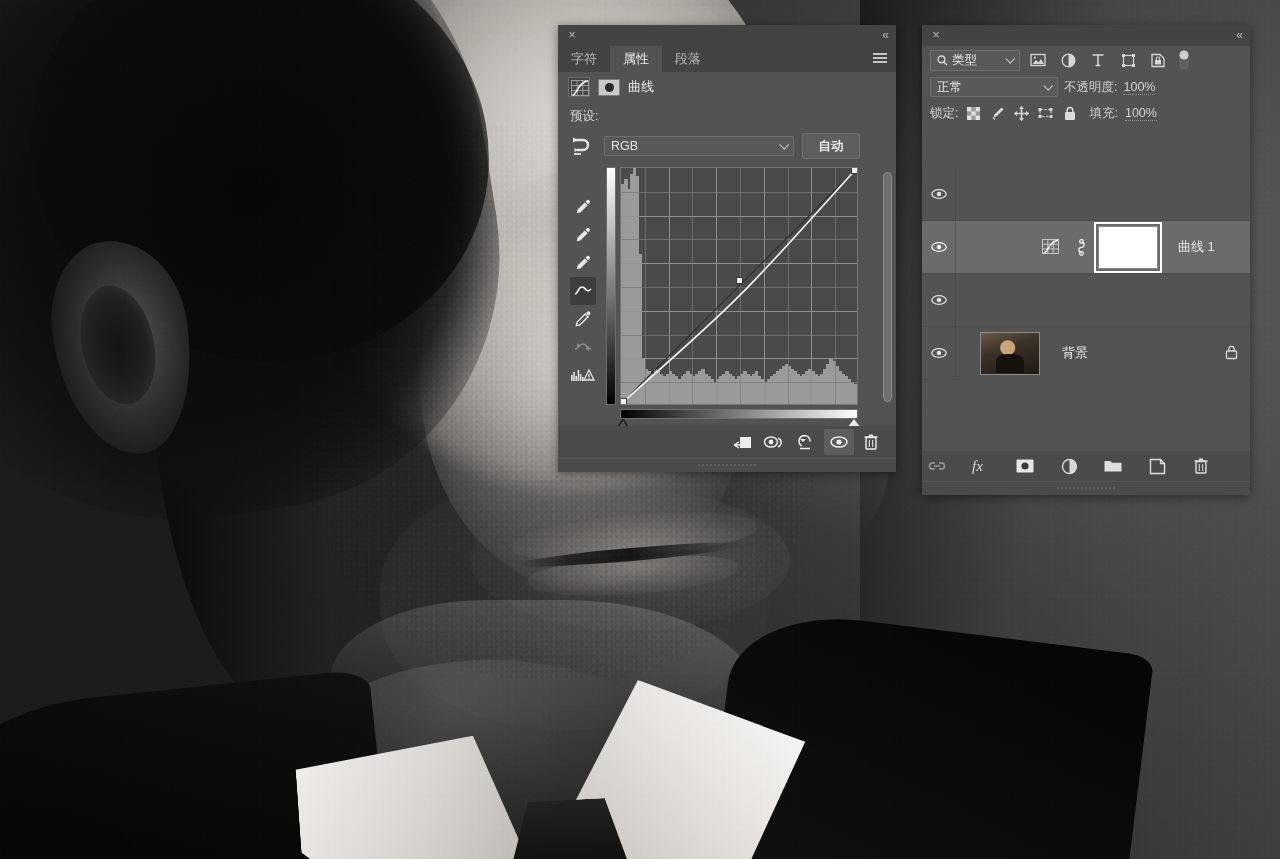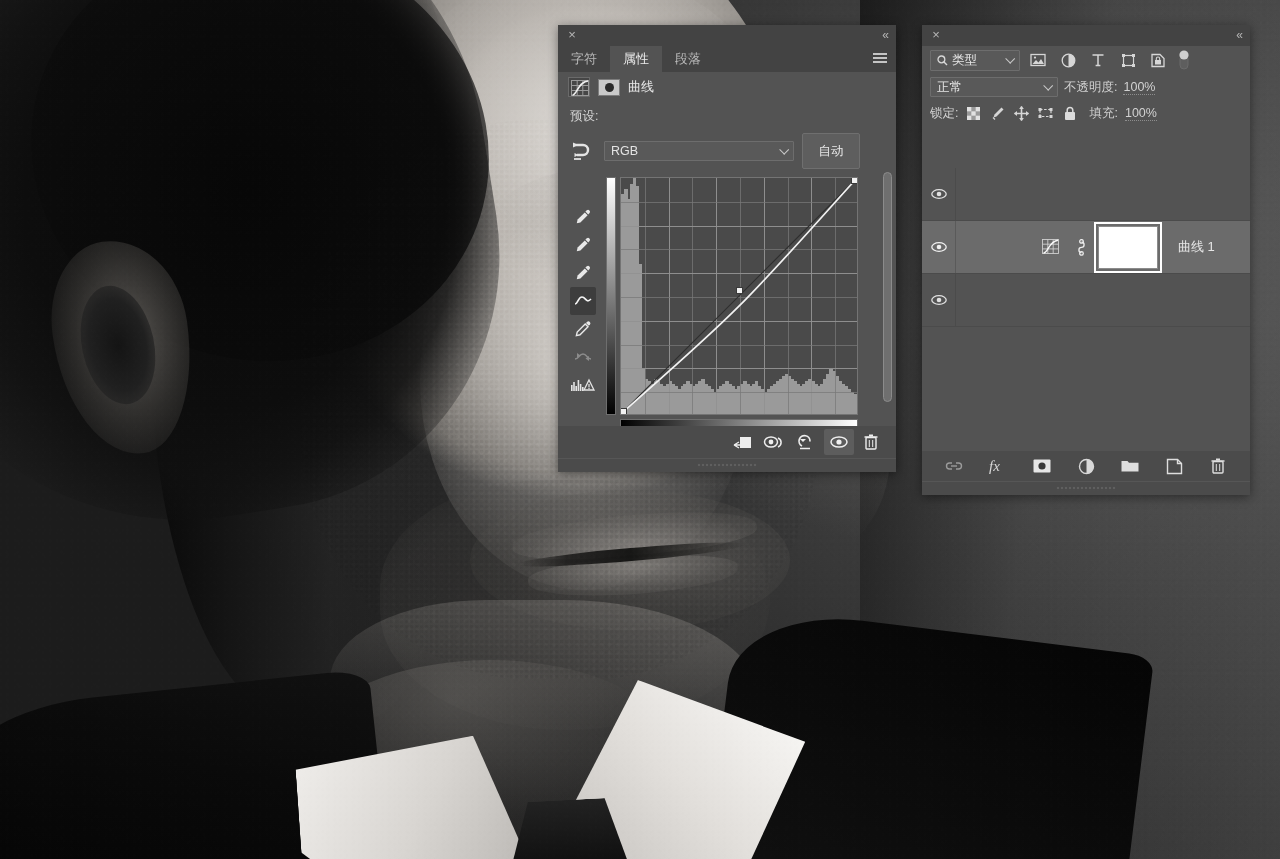--- a/index.html
+++ b/index.html
@@ -279,25 +279,26 @@
   .select .chev {
     position: absolute; right: 6px; top: 50%;
     width: 7px; height: 7px; margin-top: -4px;
     border-right: 1.4px solid #c9c9c9; border-bottom: 1.4px solid #c9c9c9;
     transform: rotate(45deg) translateY(-1px);
   }
   .btn {
     background: #5e5e5e;
     border: 1px solid #6f6f6f;
     border-radius: 2px;
-    height: 36px;
+    height: 26px;
     color: #e8e8e8;
     font-size: 12.5px;
     display: flex; align-items: center; justify-content: center;
     cursor: pointer;
+    font-weight: bold;
   }
   .lbl { color: #d2d2d2; font-size: 12.5px; }
 
   
   #props { left: 558px; top: 25px; width: 338px; height: 447px; }
   #props-head {
     height: 30px; display: flex; align-items: center; padding-left: 10px; gap: 8px;
   }
   .adj-icon {
     width: 22px; height: 20px;
@@ -476,21 +477,21 @@
   .layer-lock { position: absolute; right: 12px; top: 50%; margin-top: -8px; }
   .grp-arrow { width: 14px; display:flex; align-items:center; justify-content:center; }
   .folder-ico { width: 22px; display:flex; align-items:center; justify-content:center; }
   .adj-mini {
     width: 22px; height: 18px; position: relative; overflow: hidden;
   }
 
   #layers-foot {
     position: absolute; left: 0; bottom: 14px; width: 100%; height: 30px;
     background: #4b4b4b;
-    display: flex; align-items: center; justify-content: center; gap: 14px;
+    display: flex; align-items: center; gap: 14px;
   }
   #layers-grip {
     position: absolute; left: 0; bottom: 0; width: 100%; height: 14px;
     background: #4b4b4b; border-top: 1px solid #565656;
     display: flex; align-items: center; justify-content: center;
   }
   #layers-grip .dots {
     width: 60px; height: 5px;
     background-image: radial-gradient(circle, #5f5f5f 0 1px, transparent 1.6px);
     background-size: 4px 4px;
@@ -1001,20 +1002,38 @@
 
       <div class="layer-row">
         <div class="eye-cell">
           <svg width="18" height="12" viewBox="0 0 18 12">
             <ellipse cx="9" cy="6" rx="7.2" ry="4.3" fill="none" stroke="#e0e0e0" stroke-width="1.3"></ellipse>
             <circle cx="9" cy="6" r="2.3" fill="#e0e0e0"></circle>
           </svg>
         </div>
       </div>
 
+      <div class="layer-row">
+        <div class="eye-cell">
+          <svg width="18" height="12" viewBox="0 0 18 12">
+            <ellipse cx="9" cy="6" rx="7.2" ry="4.3" fill="none" stroke="#e0e0e0" stroke-width="1.3"></ellipse>
+            <circle cx="9" cy="6" r="2.3" fill="#e0e0e0"></circle>
+          </svg>
+        </div>
+        <div class="layer-main" style="padding-left:24px;">
+          <div class="thumb photo"></div>
+          <div class="layer-name" style="margin-left:22px;">背景</div>
+        </div>
+        <div class="layer-lock">
+          <svg width="13" height="15" viewBox="0 0 13 15">
+            <rect x="1.5" y="6" width="10" height="7.5" rx="1" fill="none" stroke="#d8d8d8" stroke-width="1.3"></rect>
+            <path d="M3.8 6 V4 a2.7 2.7 0 0 1 5.4 0 V6" fill="none" stroke="#d8d8d8" stroke-width="1.3"></path>
+          </svg>
+        </div>
+      </div>
     </div>
 
     <div id="layers-foot">
       <div class="ficon">
         <svg width="20" height="14" viewBox="0 0 20 14">
           <path d="M8 4 H5.5 a3 3 0 0 0 0 6 H8" stroke="#9b9b9b" stroke-width="1.4" fill="none"></path>
           <path d="M12 4 h2.5 a3 3 0 0 1 0 6 H12" stroke="#9b9b9b" stroke-width="1.4" fill="none"></path>
           <line x1="7" y1="7" x2="13" y2="7" stroke="#9b9b9b" stroke-width="1.4"></line>
         </svg>
       </div>

